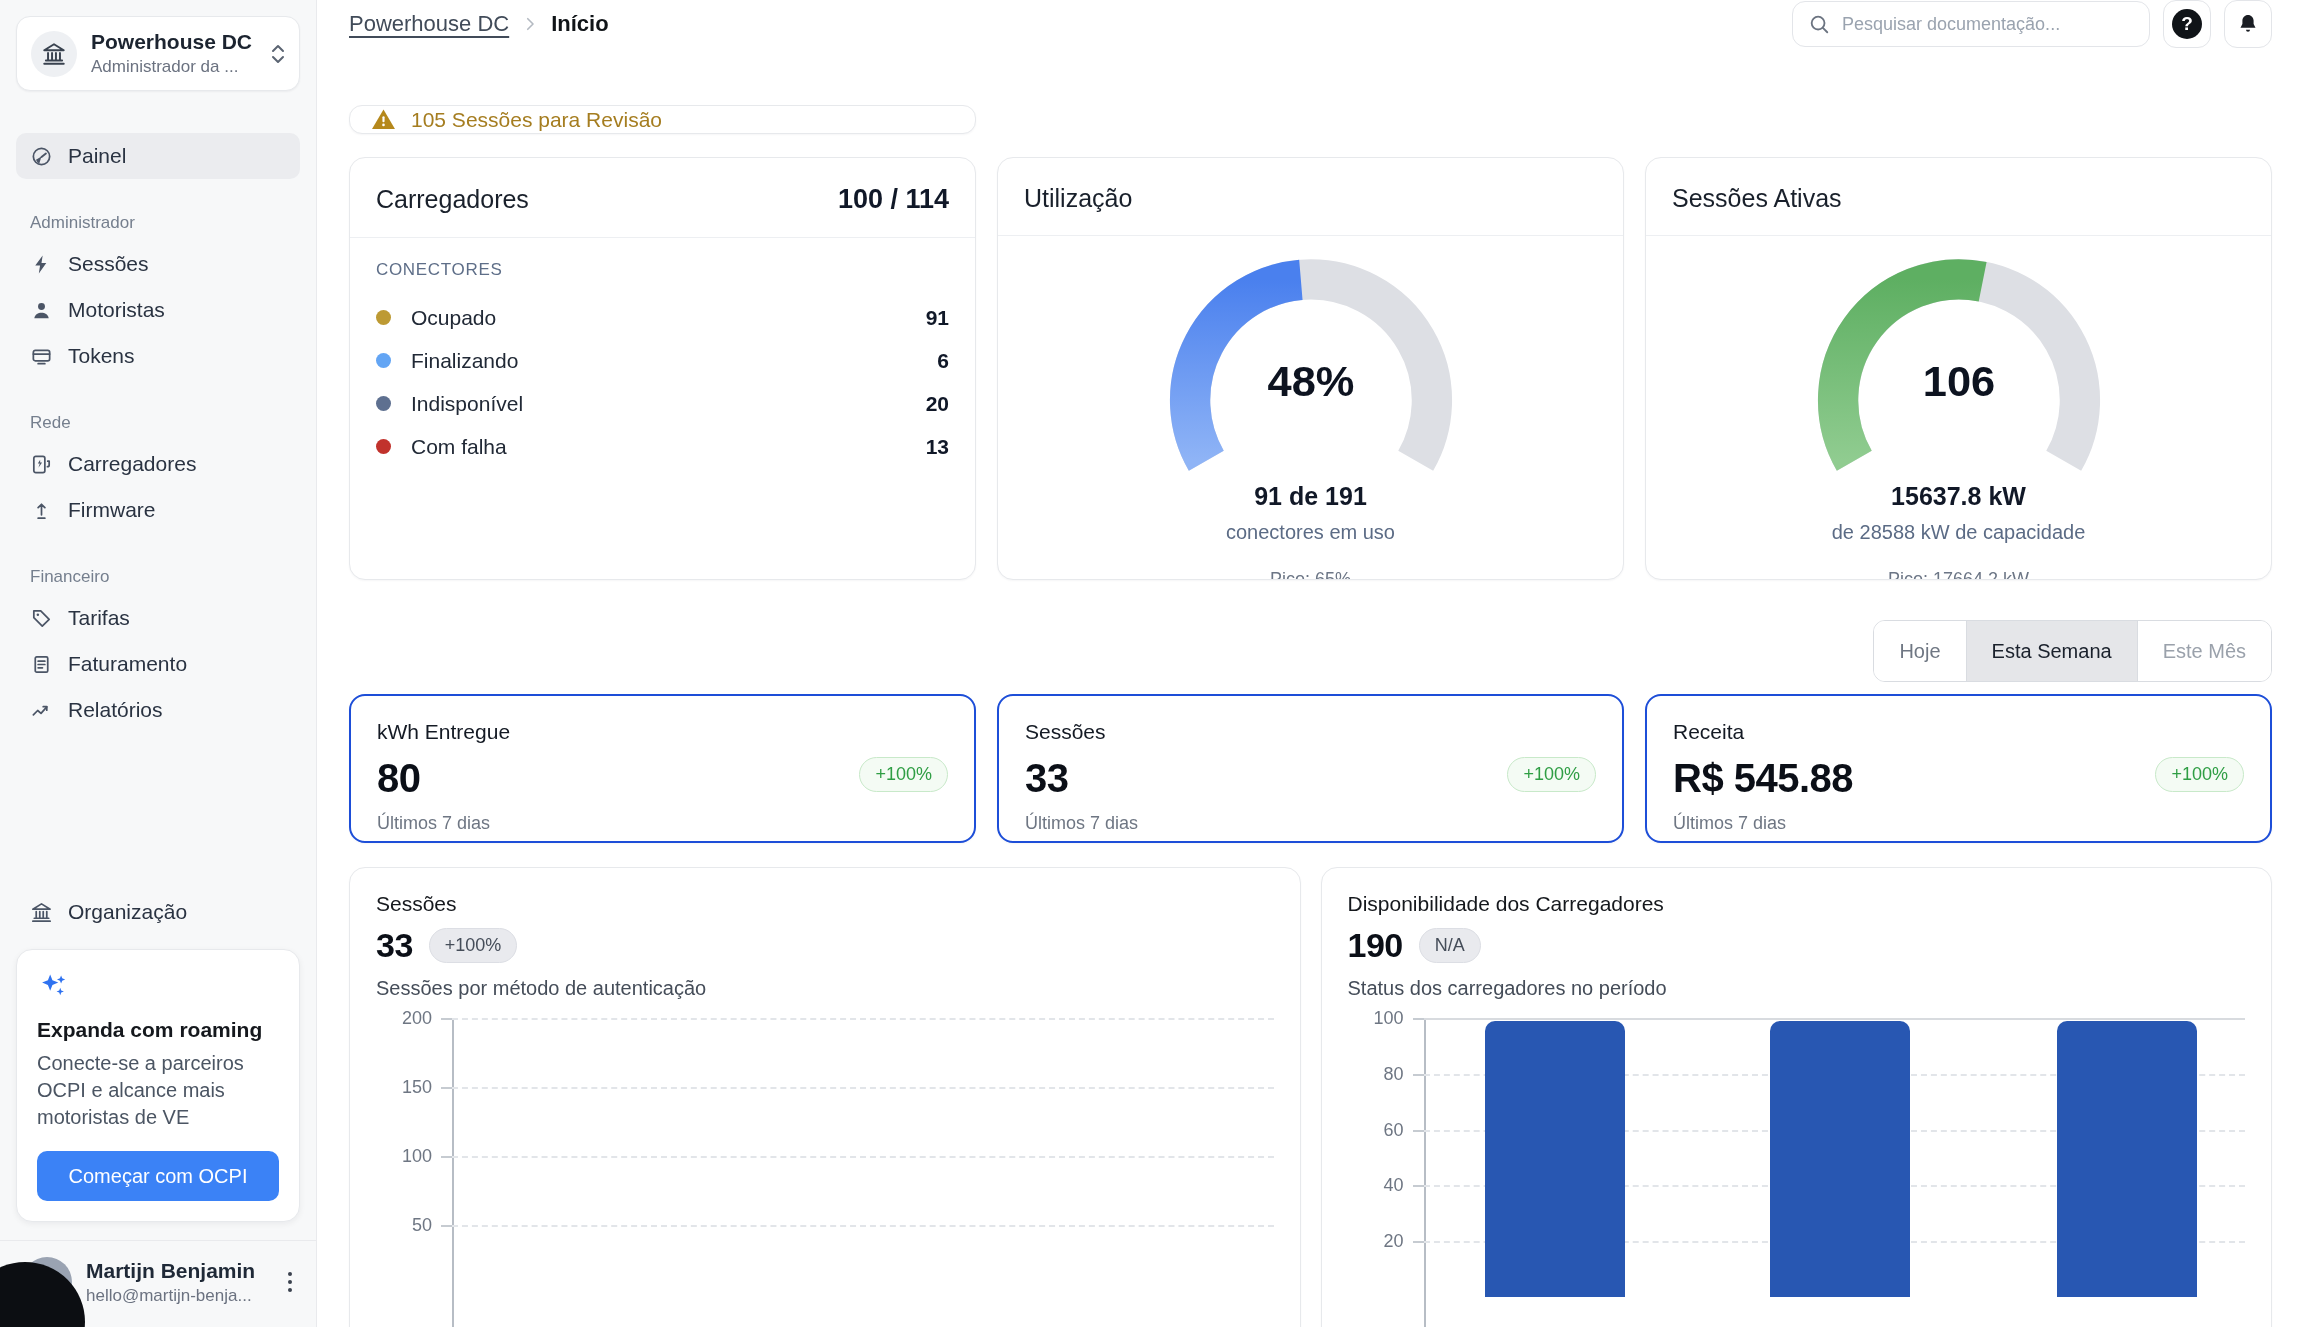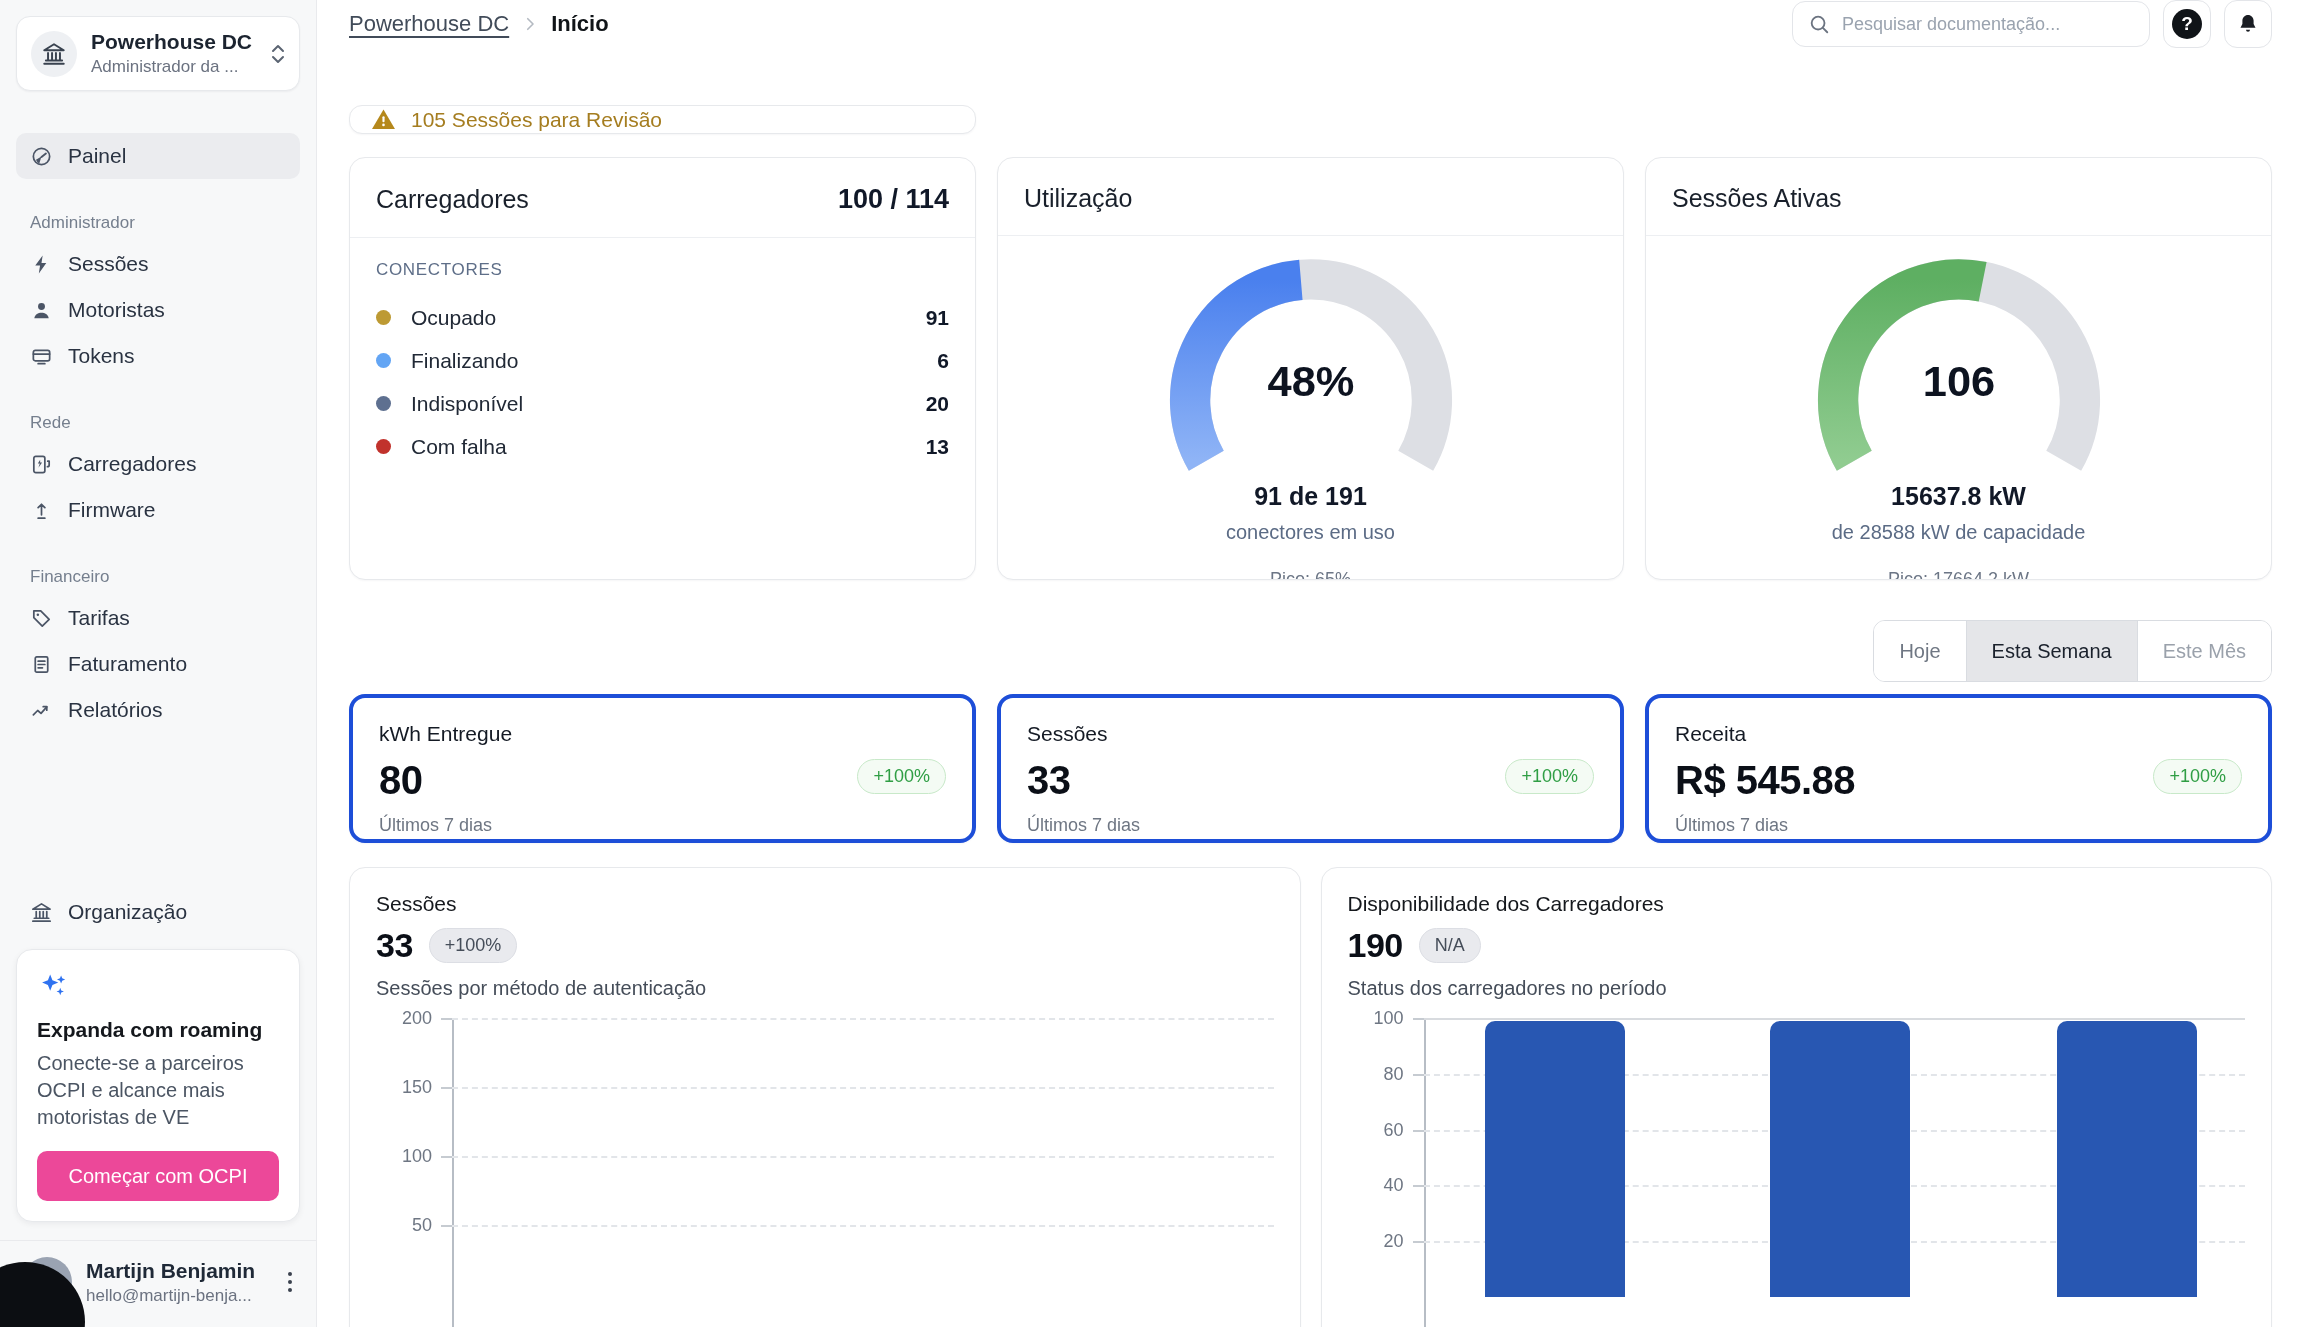--- a/index.html
+++ b/index.html
@@ -20,21 +20,21 @@
   .nav-item { height:46px; border-radius:10px; padding:0 14px; display:flex; align-items:center; gap:15px; font-size:21px; color:#2a3342; cursor:pointer; text-decoration:none; }
   .nav-item.active { background:#ebecef; }
   .nav-ic { width:23px; height:23px; color:#4b5566; flex:none; }
   .nav-ic svg { width:100%; height:100%; }
   .section-label { margin:34px 0 8px; padding-left:14px; font-size:17px; color:#757f8e; }
   .spacer { flex:1; }
 
   .promo { background:#fff; border:1px solid #e7e9ec; border-radius:16px; padding:20px; margin-top:14px; box-shadow:0 2px 6px rgba(16,24,40,.06); }
   .promo-title { font-size:21px; font-weight:700; color:#15181d; margin-top:14px; }
   .promo-body { font-size:20px; line-height:1.35; color:#4b5563; margin-top:8px; }
-  .promo-btn { margin-top:20px; width:100%; height:50px; background:#ec4899; border:none; border-radius:10px; color:#fff; font-size:20px; font-family:inherit; display:flex; align-items:center; justify-content:center; cursor:pointer; }
+  .promo-btn { margin-top:20px; width:100%; height:50px; background:#3b82f6; border:none; border-radius:10px; color:#fff; font-size:20px; font-family:inherit; display:flex; align-items:center; justify-content:center; cursor:pointer; }
 
   .user-row { border-top:1px solid #e9eaed; margin:18px -16px 0; padding:16px 18px 20px 22px; display:flex; align-items:center; gap:14px; }
   .avatar { width:50px; height:50px; border-radius:50%; background:#9aa3b2; color:#fff; font-size:23px; display:flex; align-items:center; justify-content:center; flex:none; }
   .user-meta { flex:1; min-width:0; }
   .user-name { font-size:21px; font-weight:700; color:#1f2937; white-space:nowrap; }
   .user-email { font-size:17px; color:#6b7280; margin-top:3px; white-space:nowrap; overflow:hidden; text-overflow:ellipsis; }
   .kebab { display:flex; flex-direction:column; gap:4px; padding:6px; cursor:pointer; }
   .kdot { width:4px; height:4px; border-radius:50%; background:#3a424e; }
 
   .chat-bubble { position:fixed; left:-35px; bottom:-55px; width:120px; height:120px; border-radius:50%; background:#0c0e12; cursor:pointer; z-index:50; }
@@ -75,21 +75,21 @@
   .g-peak { font-size:18px; color:#6c7686; margin-top:25px; }
 
   .range-row { margin-top:40px; display:flex; justify-content:flex-end; }
   .range-tabs { display:flex; border:1px solid #d9dce1; border-radius:12px; overflow:hidden; background:#fff; }
   .range-tab { height:60px; padding:0 25px; display:flex; align-items:center; font-size:20px; color:#6f7783; border-left:1px solid #d9dce1; cursor:pointer; background:#fff; }
   .range-tab:first-child { border-left:none;text-align:right; }
   .range-tab.active { background:#e5e6e9; color:#1a212c; font-weight:500; }
   .range-tab.muted { color:#9aa1ab; }
 
   .stats-row { margin-top:12px; display:grid; grid-template-columns:1fr 1fr 1fr; gap:21px; }
-  .stat-card { position:relative; background:#fff; border:4px solid #1d4ed8; border-radius:16px; height:149px; padding:24px 26px; box-shadow:0 1px 2px rgba(16,24,40,.04); }
+  .stat-card { position:relative; background:#fff; border:2px solid #1d4ed8; border-radius:16px; height:149px; padding:24px 26px; box-shadow:0 1px 2px rgba(16,24,40,.04); }
   .stat-title { font-size:21px; font-weight:500; color:#141a24; }
   .stat-value { font-size:40px; font-weight:700; letter-spacing:-.5px; color:#0b0f17; margin-top:12px; }
   .badge { display:inline-flex; align-items:center; padding:6px 15px; border-radius:999px; font-size:18px; }
   .badge.green { background:#f4fbf4; border:1px solid #c8e9c9; color:#2f9e44; }
   .badge.gray { background:#e9eaee; border:1px solid #dcdee4; color:#454d59; }
   .stat-badge { position:absolute; right:26px; top:61px; }
   .stat-caption { font-size:18px; color:#6e7683; margin-top:12px; }
 
   .charts-row { margin-top:24px; display:grid; grid-template-columns:1fr 1fr; gap:20px; }
   .chart-card { background:#fff; border:1px solid #e7e9ec; border-radius:16px; height:560px; padding:24px 26px; box-shadow:0 1px 2px rgba(16,24,40,.04); }

